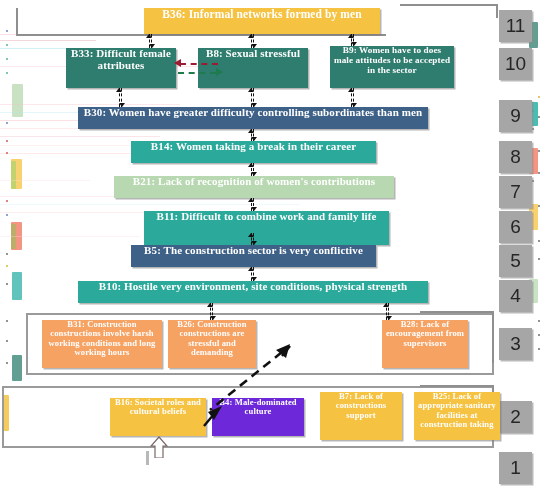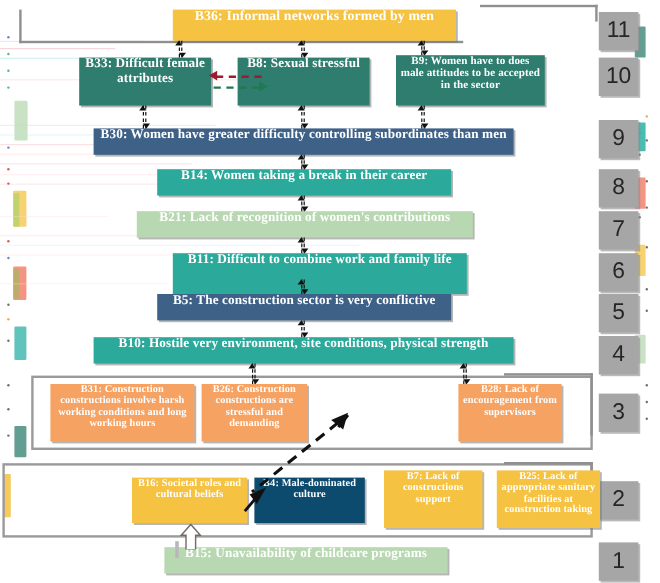--- a/index.html
+++ b/index.html
@@ -208,33 +208,30 @@
   <div class="node" style="left: 168px; top: 320px; width: 88px; height: 48px; background: rgb(245, 162, 99); font-size: 8.6px; color: rgb(255, 255, 255);">
     <span>B26: Construction constructions are stressful and demanding</span>
   </div>
   <div class="node" style="left: 382px; top: 320px; width: 86px; height: 48px; background: rgb(245, 162, 99); font-size: 8.6px; color: rgb(255, 255, 255);">
     <span>B28: Lack of encouragement from supervisors</span>
   </div>
 
   <div class="node" style="left: 110px; top: 398px; width: 96px; height: 38px; background: rgb(245, 194, 66); font-size: 8.6px; color: rgb(255, 255, 255);">
     <span>B16: Societal roles and cultural beliefs</span>
   </div>
-  <div class="node" style="left: 212px; top: 398px; width: 92px; height: 38px; background: #0c4a6e; font-size: 8.6px; color: rgb(255, 255, 255);">
+  <div class="node" style="left: 212px; top: 398px; width: 92px; height: 38px; background: #6d28d9; font-size: 8.6px; color: rgb(255, 255, 255);">
     <span>B4: Male-dominated culture</span>
   </div>
   <div class="node" style="left: 320px; top: 392px; width: 82px; height: 48px; background: rgb(245, 194, 66); font-size: 8.6px; color: rgb(255, 255, 255);">
     <span>B7: Lack of constructions support</span>
   </div>
   <div class="node" style="left: 414px; top: 392px; width: 86px; height: 48px; background: rgb(245, 194, 66); font-size: 8.6px; color: rgb(255, 255, 255);">
     <span>B25: Lack of appropriate sanitary facilities at construction taking</span>
   </div>
 
-  <div class="node" style="left: 137px; top: 456px; width: 236px; height: 22px; background: rgb(183, 216, 176); font-size: 11px; color: rgb(255, 255, 255);">
-    <span>B15: Unavailability of childcare programs</span>
-  </div>
 
   <div class="vlink" style="left:145px;top:34px;height:14px;">
     <i></i>
       <i class="r"></i>
     <div class="arw up" style="left:1px;top:0;"></div>
     <div class="arw dn" style="right:1px;bottom:0;"></div>
   </div>
 
   <div class="vlink" style="left:247px;top:34px;height:14px;">
     <i></i>

